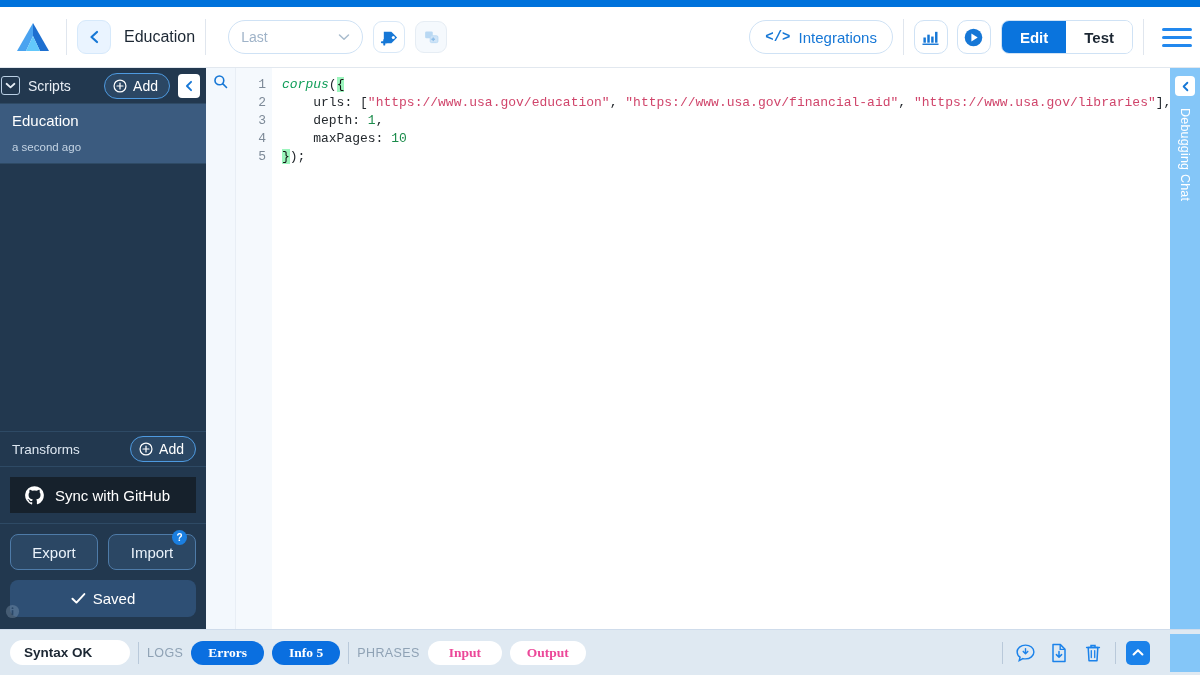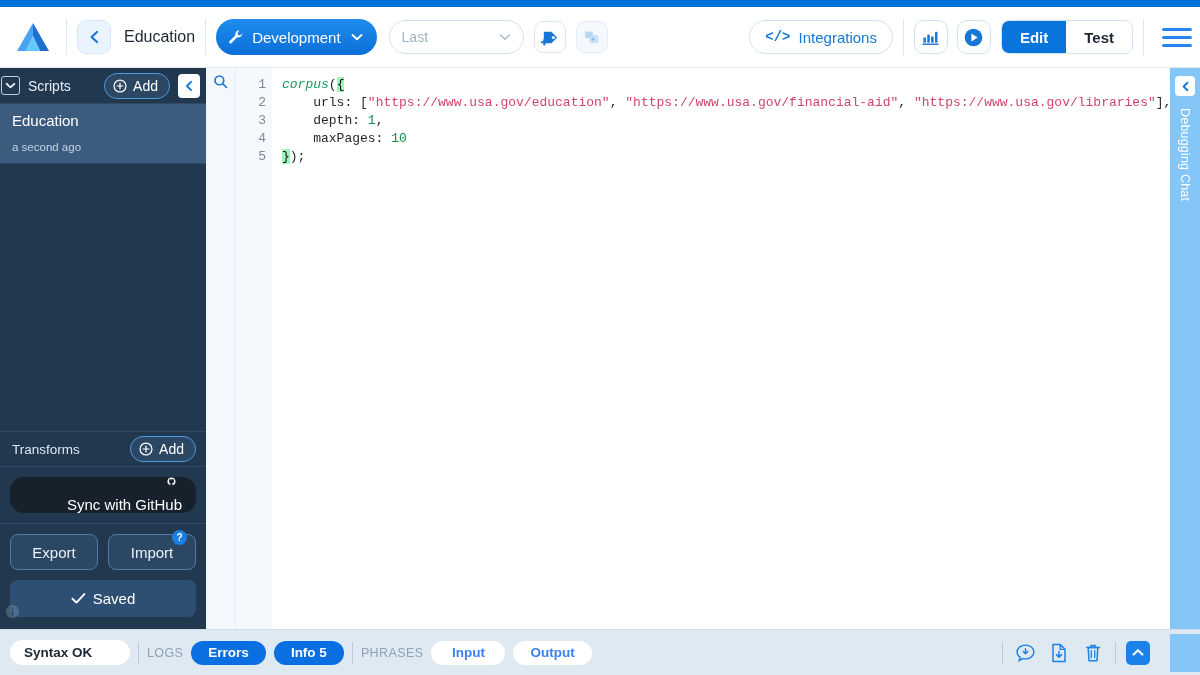--- a/index.html
+++ b/index.html
@@ -114,23 +114,23 @@
   .script-item .ts { color: #c3d3e3; font-size: 11.5px; margin-top: 12px; }
   .sb-fill { flex: 1 1 auto; }
 
   .transforms-head {
     height: 36px; display: flex; align-items: center; justify-content: space-between;
     padding: 0 10px 0 12px; border-top: 1px solid #2e4a65; border-bottom: 1px solid #2e4a65;
   }
   .transforms-head .lbl { color: #dde7f1; font-size: 13.5px; }
   .sb-section { padding: 10px 10px; border-bottom: 1px solid #2e4a65; }
   .gh-btn {
-    height: 36px; width: 100%; border-radius: 14px; background: #16212c;
-    display: flex; align-items: flex-end; gap: 10px; padding: 0 14px;
-    color: #fff; font-size: 15px; cursor: pointer; border: none; flex-direction: column;
+    height: 36px; width: 100%; border-radius: 0; background: #16212c;
+    display: flex; align-items: center; gap: 10px; padding: 0 14px;
+    color: #fff; font-size: 15px; cursor: pointer; border: none;
   }
   .two-col { display: flex; gap: 10px; padding: 10px 10px 0; }
   .ghost-btn {
     flex: 1 1 0; height: 36px; border-radius: 8px; border: 1px solid #4e7ba8;
     background: #2b4764; color: #eaf2fa; font-size: 15px;
     display: flex; align-items: center; justify-content: center; cursor: pointer; position: relative;
   }
   .qbadge {
     position: absolute; top: -5px; right: 8px; width: 15px; height: 15px; border-radius: 50%;
     background: #1b7fe0; color: #fff; font-size: 10px; font-weight: bold;
@@ -187,24 +187,24 @@
   }
   .syntax-pill {
     height: 25px; min-width: 120px; border-radius: 13px; background: #fff;
     display: flex; align-items: center; padding: 0 14px;
     font-size: 13.5px; font-weight: bold; color: #1c2733;
   }
   .sb-div { width: 1px; height: 22px; background: #b9c9da; }
   .cap { font-size: 12.5px; color: #8fa2b5; letter-spacing: .4px; }
   .pill {
     height: 24px; border-radius: 12px; padding: 0 17px; font-size: 13.5px; font-weight: bold;
-    display: flex; align-items: center; cursor: pointer;
+    display: flex; align-items: center; cursor: pointer; font-family: Liberation Serif, serif;
   }
   .pill.blue { background: #0a6fe0; color: #fff; }
-  .pill.white { background: #fff; color: #3b82f6; min-width: 74px; justify-content: center; }
+  .pill.white { background: #fff; color: #ec4899; min-width: 74px; justify-content: center; }
   .sb-right { margin-left: auto; display: flex; align-items: center; gap: 10px; }
   .sb-icon { width: 24px; height: 24px; display: flex; align-items: center; justify-content: center; cursor: pointer; }
   .up-btn {
     width: 24px; height: 24px; border-radius: 5px; background: #1b82ea;
     display: flex; align-items: center; justify-content: center; cursor: pointer;
   }
   .sb-tail { width: 30px; height: 38px; background: #84c6f8; margin-left: 10px; margin-right: -8px; }
 </style>
 </head>
 <body>
@@ -228,29 +228,20 @@
     <div class="back-btn">
       <svg width="12" height="14" viewBox="0 0 12 14">
         <polyline points="9,2 3.5,7 9,12" fill="none" stroke="#1677d6" stroke-width="2.2" stroke-linecap="round" stroke-linejoin="round"></polyline>
       </svg>
     </div>
 
     <div class="crumb-title">Education</div>
 
     <div class="vdiv"></div>
 
-    <button class="env-btn">
-      <svg width="16" height="16" viewBox="0 0 16 16">
-        <path d="M11.4 1.2a4.2 4.2 0 0 0-4.1 5.2L1.6 12a1.4 1.4 0 0 0 2 2l5.6-5.7a4.2 4.2 0 0 0 5.2-4.1l-2.3 2.3-2-.5-.5-2z" fill="#ffffff"></path>
-      </svg>
-      <span>Development</span>
-      <svg class="chev" width="12" height="8" viewBox="0 0 12 8">
-        <polyline points="1.5,2 6,6.2 10.5,2" fill="none" stroke="#fff" stroke-width="1.9" stroke-linecap="round" stroke-linejoin="round"></polyline>
-      </svg>
-    </button>
 
     <div class="last-select">
       <span>Last</span>
       <svg width="12" height="8" viewBox="0 0 12 8">
         <polyline points="1.5,2 6,6.2 10.5,2" fill="none" stroke="#a9bccd" stroke-width="1.5" stroke-linecap="round" stroke-linejoin="round"></polyline>
       </svg>
     </div>
 
     <div class="icon-sq">
       <svg width="19" height="19" viewBox="0 0 20 20">

